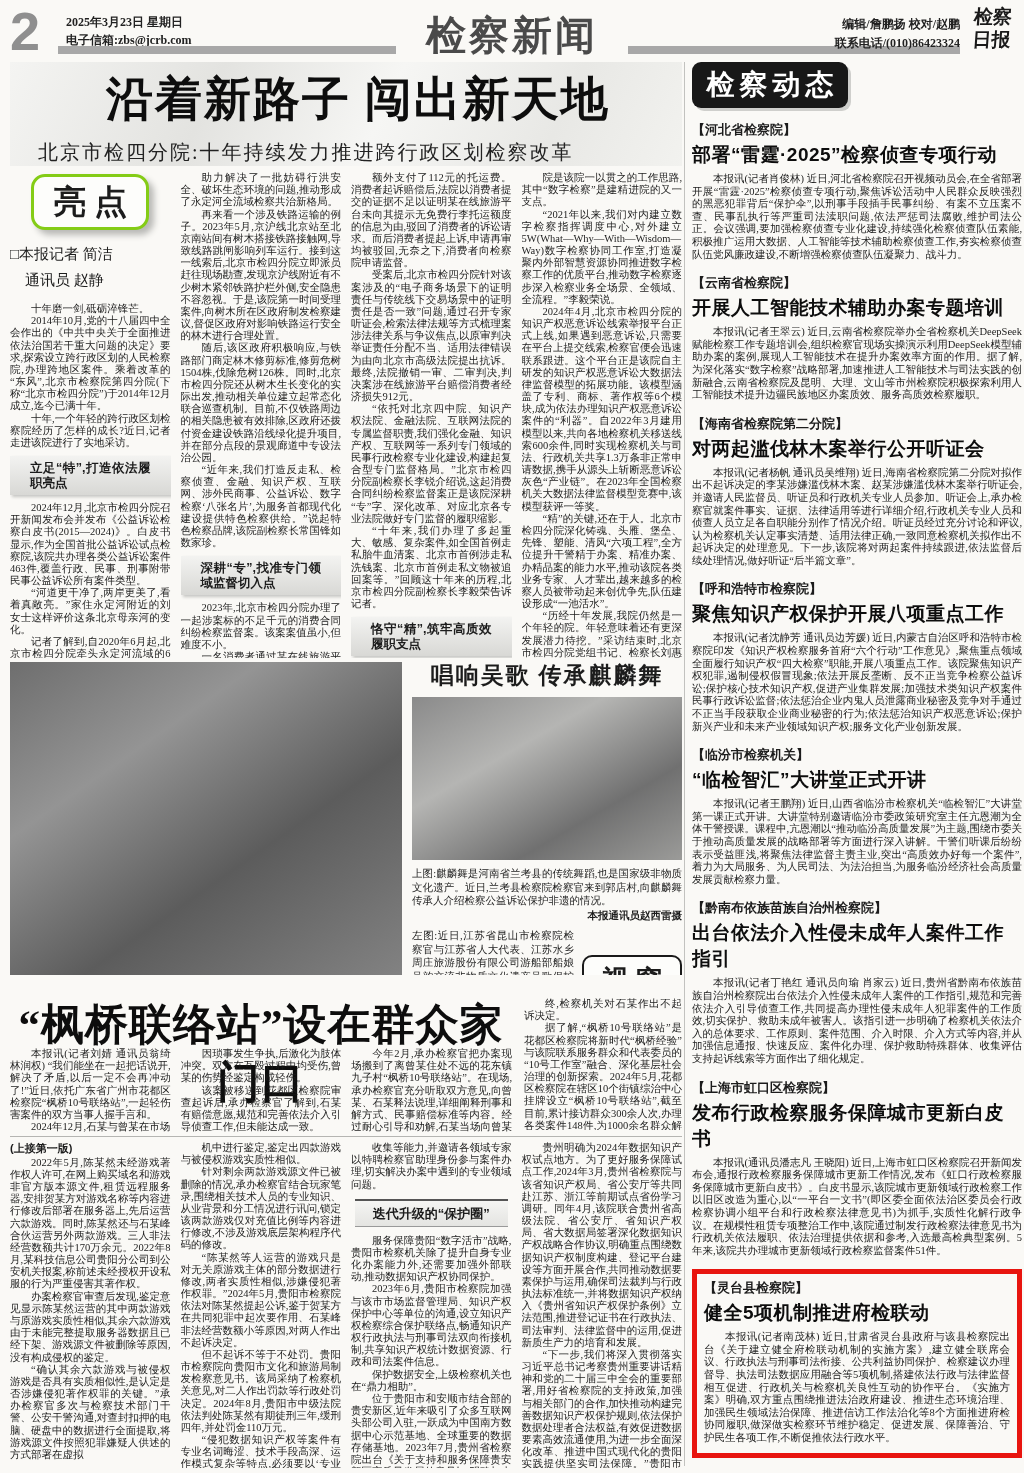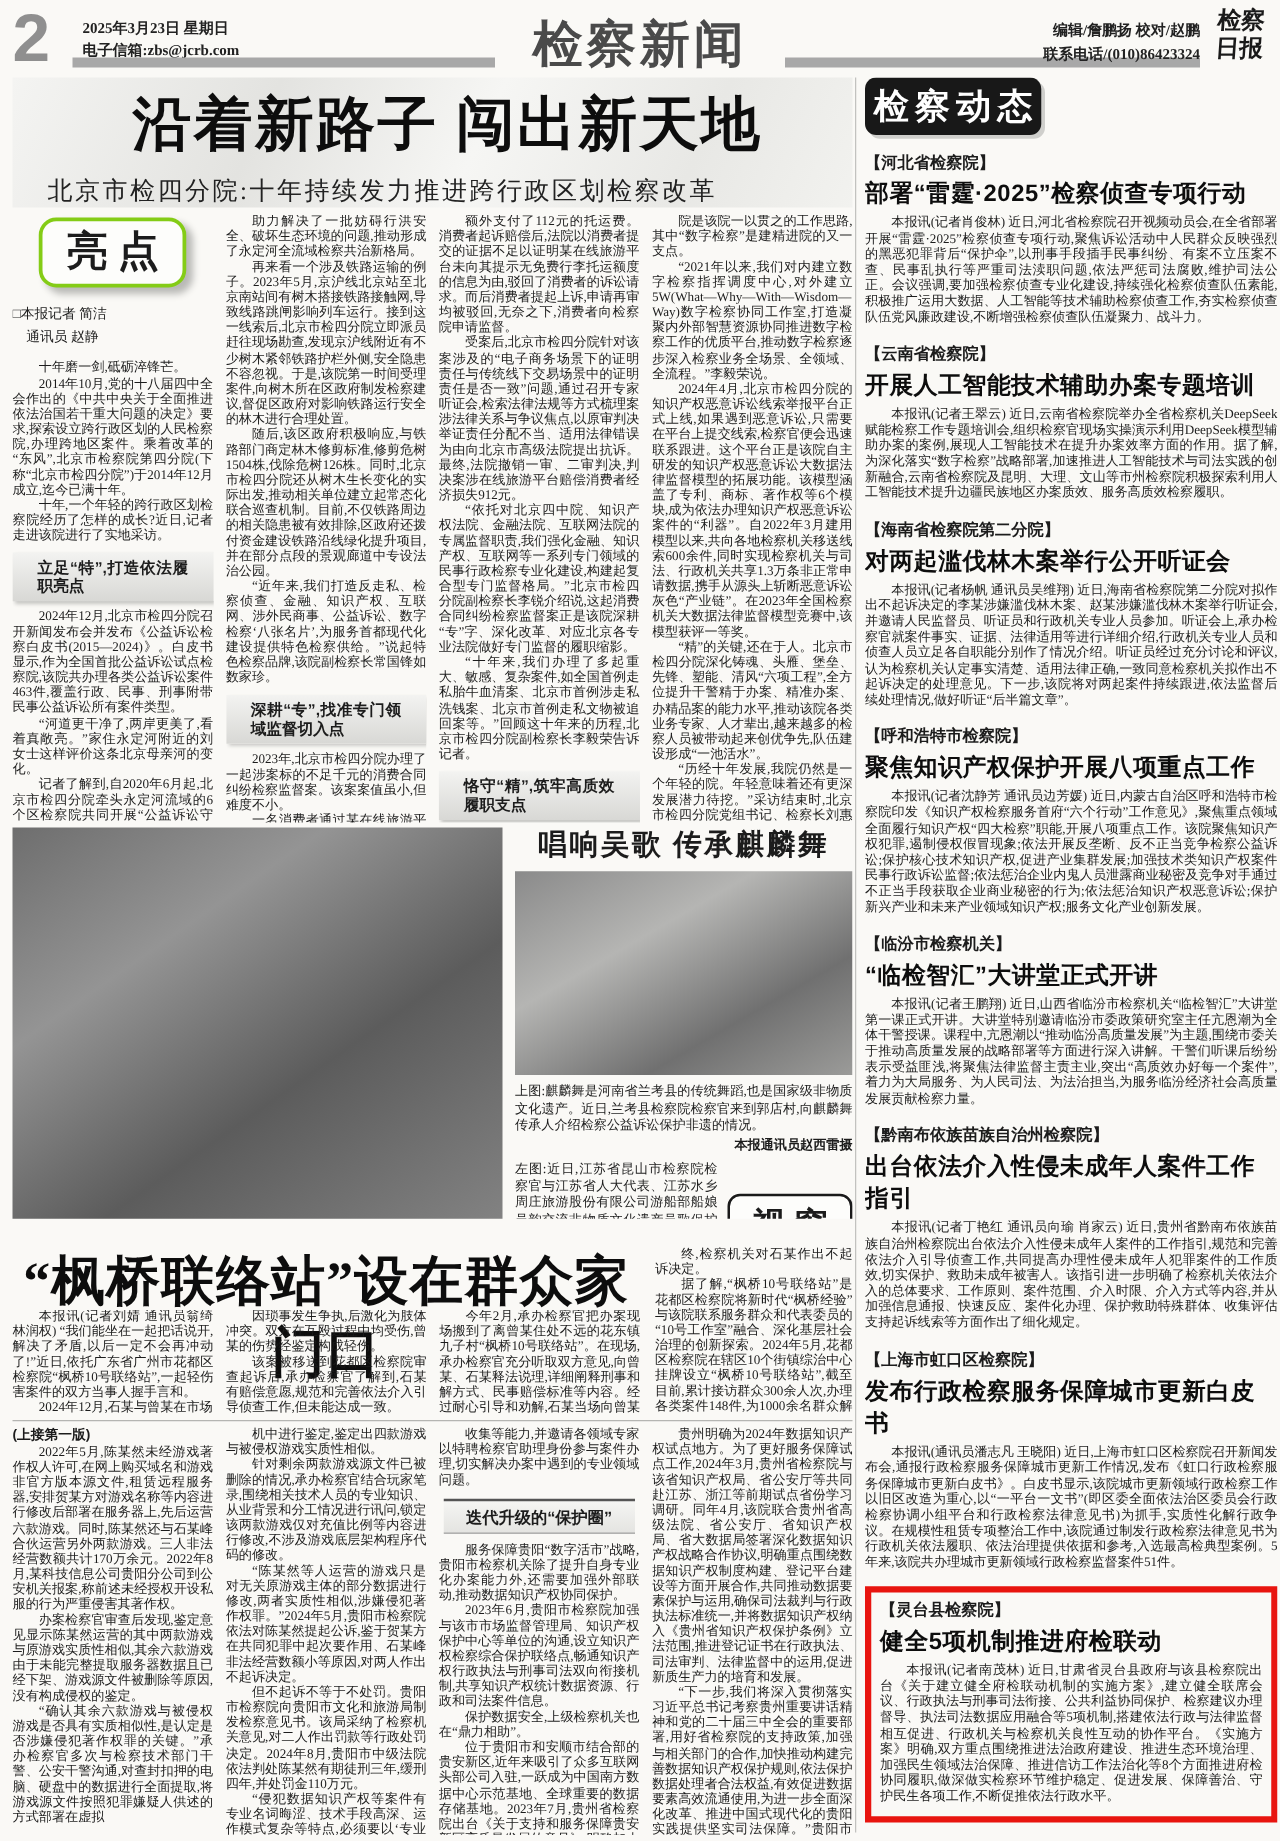--- a/index.html
+++ b/index.html
@@ -26,21 +26,21 @@
   .col{flex:1 1 0;overflow:hidden;font-size:10.5px;line-height:1.16;text-align:justify;}
   .para{margin:0;text-indent:2em;}
   .art-subhead{margin:7px 0;padding:5px 20px;font-size:12.5px;font-weight:bold;text-indent:0;
                font-family:Liberation Sans, sans-serif;background:linear-gradient(180deg,#f3f3f1,#d8d8d5);
                box-shadow:2px 2px 3px #c5c5c2;}
   
   .lead-wrap{position:absolute;left:10px;top:172px;width:672px;height:486px;}
   .liangdian{width:112px;height:50px;margin:2px auto 12px;border:3px solid #84cc16;border-radius:14px;
              font-size:33px;font-weight:bold;letter-spacing:8px;text-align:center;line-height:50px;text-indent:8px;
              box-shadow:5px 5px 6px #b9b9b6;background:#fdfdfb;}
-  .byline{margin:4px 0 10px;font-size:11px;line-height:1.7;}
+  .byline{margin:4px 0 10px;font-size:15px;line-height:1.7;}
   
   .photo{background:linear-gradient(145deg,#6e6e6e 0%,#949494 30%,#5c5c5c 62%,#828282 100%);}
   .photo-main{position:absolute;left:10px;top:662px;width:392px;height:313px;}
   .vision{position:absolute;left:412px;top:660px;width:270px;height:315px;overflow:hidden;}
   .vision-title{margin:0 0 6px;font-size:23px;font-weight:bold;text-align:center;letter-spacing:2px;}
   .vision-photo{width:270px;height:163px;margin-bottom:7px;background:linear-gradient(150deg,#8a8a8a,#b5b5b3 35%,#707070 70%,#9b9b99 100%);}
   .vision-cap{font-size:10.5px;line-height:1.3;text-align:justify;}
   .vision-credit{font-size:10.5px;font-weight:bold;text-align:right;margin:1px 0 6px;}
   .vision-bottom{display:flex;gap:8px;}
   .vision-bottom .vision-cap{flex:1;}
@@ -57,21 +57,21 @@
   .rule-h{position:absolute;left:10px;top:1136px;width:672px;height:1px;background:#b5b5b2;}
   
   .cont-wrap{position:absolute;left:10px;top:1142px;width:672px;height:326px;}
   .cont-label{font-weight:bold;font-size:11px;font-family:"Liberation Sans",sans-serif;margin:0 0 2px;}
   .cont-subhead{margin:8px 4px;padding:5px 0;font-size:13px;font-weight:bold;text-align:center;text-indent:0;
                 font-family:"Liberation Sans",sans-serif;border-top:2px solid #555;border-bottom:1px solid #999;
                 background:linear-gradient(180deg,#f5f5f3,#e4e4e1);}
   
   .v-rule{position:absolute;left:684px;top:62px;width:1px;height:1404px;background:#c2c2bf;}
   .rail{position:absolute;left:692px;top:62px;width:330px;height:1404px;overflow:hidden;}
-  .rail-badge{width:141px;height:46px;background:#181818;color:#fff;border-radius:9px;
+  .rail-badge{width:156px;height:46px;background:#181818;color:#fff;border-radius:9px;
               font-size:28px;font-weight:bold;letter-spacing:5px;text-align:center;line-height:46px;text-indent:5px;
               font-family:"Liberation Sans",sans-serif;box-shadow:3px 3px 0 #cfcfcc;margin-bottom:6px;}
   .rail-item{margin-top:13px;}
   .rail-source{font-size:13px;font-weight:bold;font-family:"Liberation Sans",sans-serif;}
   .rail-title{margin:3px 0 5px;font-size:19px;font-weight:bold;letter-spacing:0.5px;
               font-family:Liberation Sans, sans-serif;color:#0d0d0d;}
   .rail-body{font-size:10.5px;line-height:1.2;text-align:justify;text-indent:2em;margin:0;}
   .highlight-box{border:5px solid #e8150f;padding:5px 7px 8px;margin-top:12px;}
 </style>
 </head>

